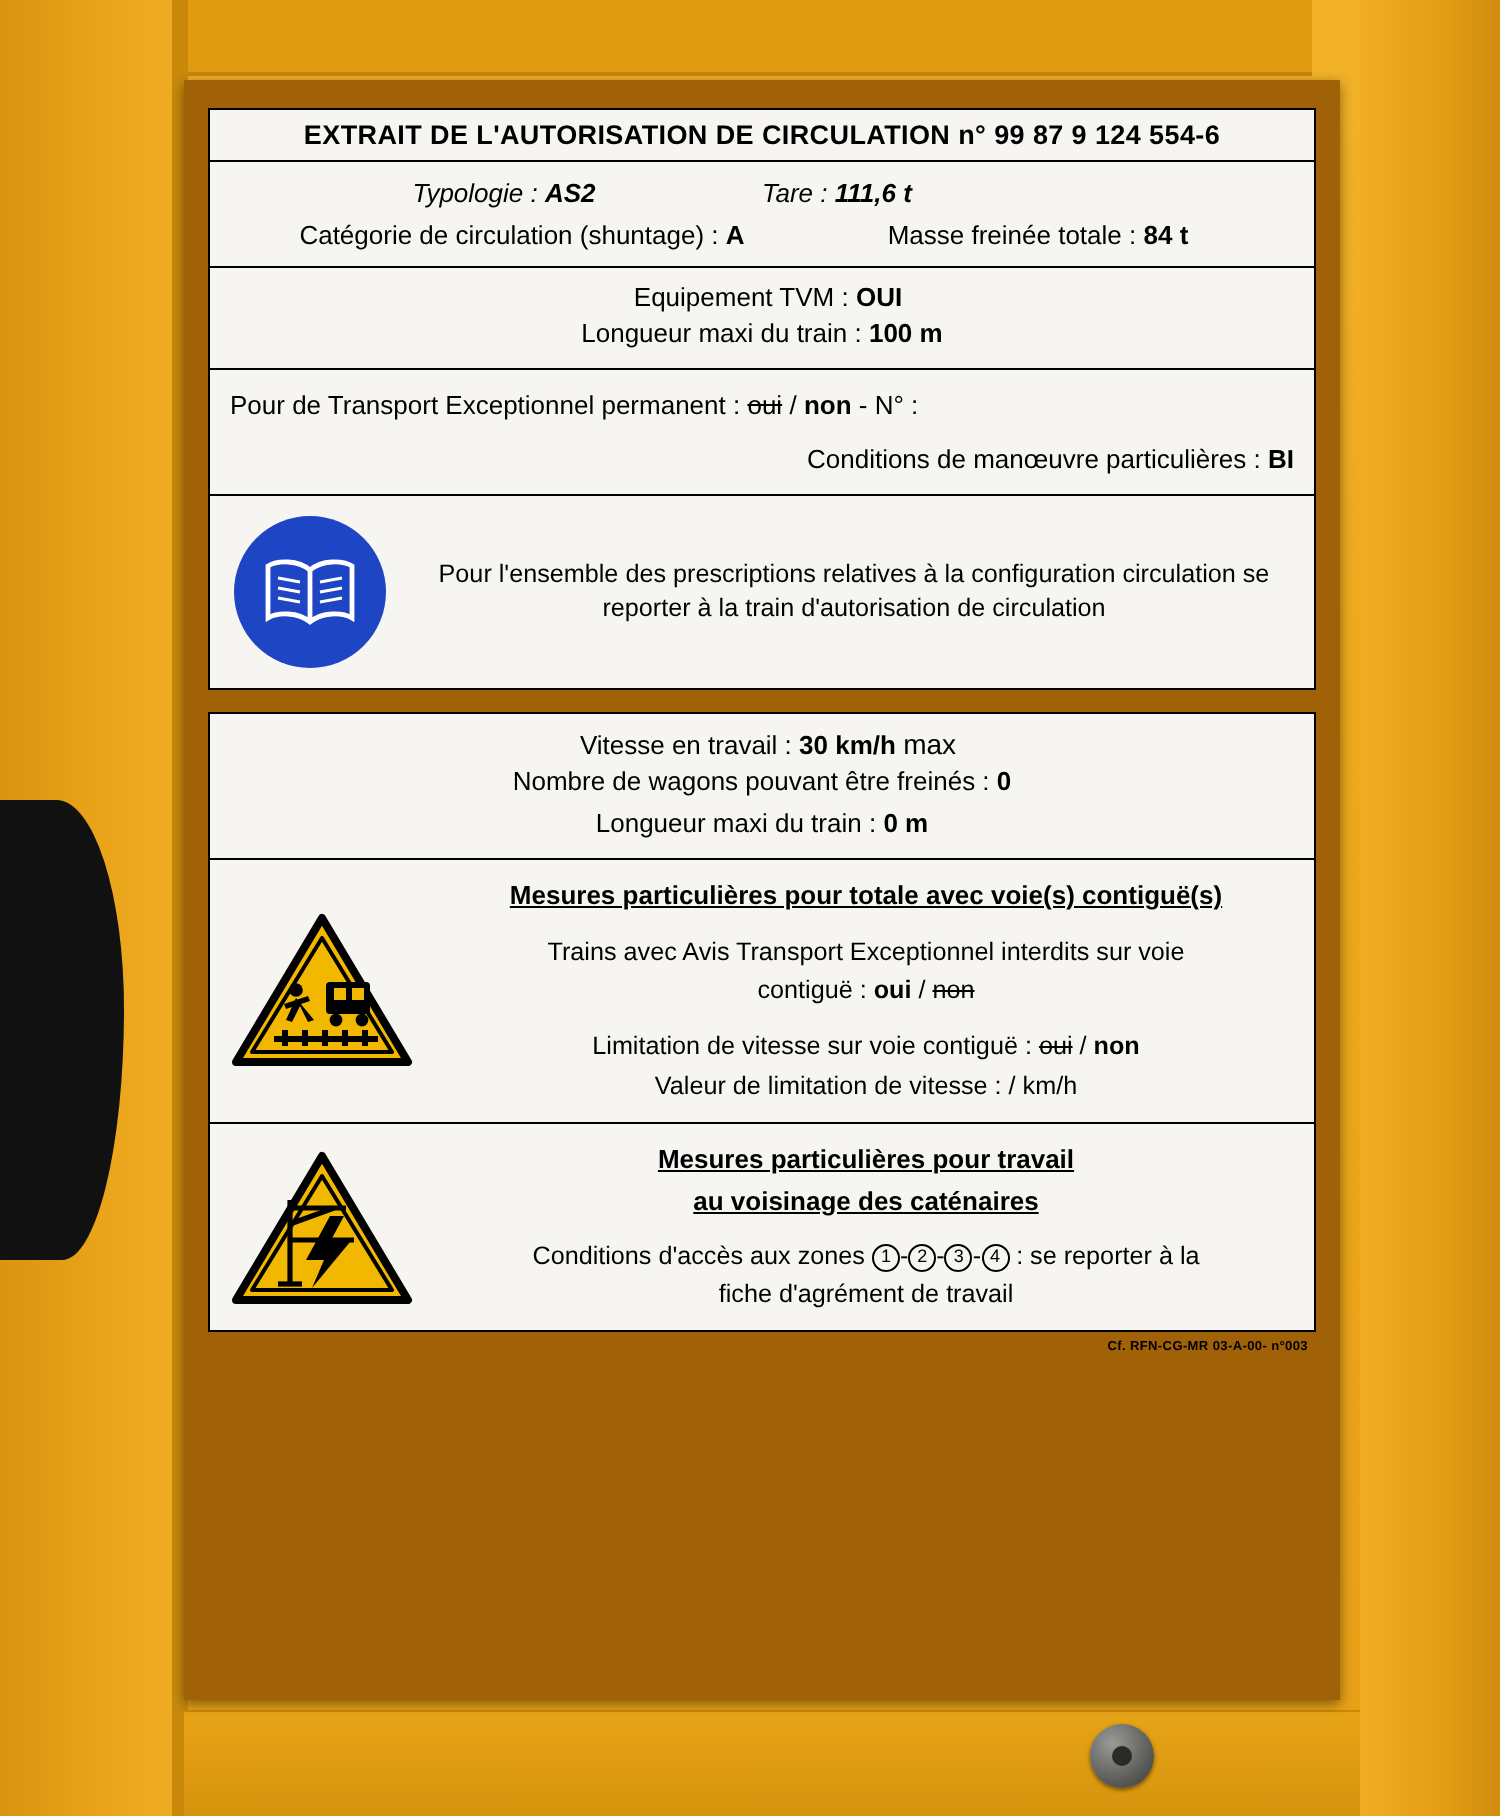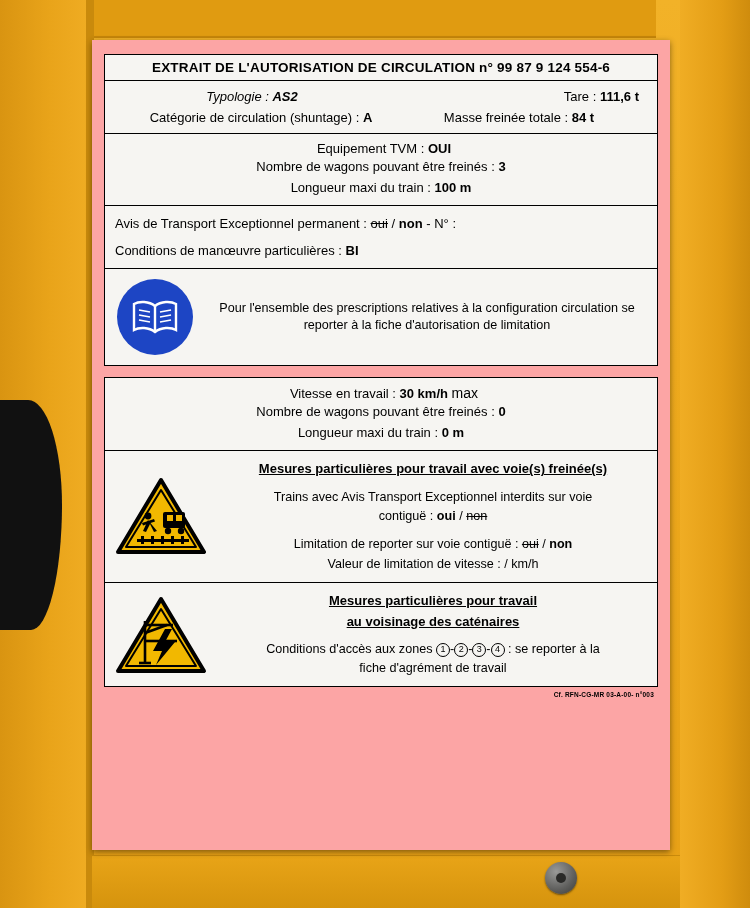--- a/index.html
+++ b/index.html
@@ -48,21 +48,21 @@
     box-shadow:0 1px 2px rgba(0,0,0,.5);
   }
   .screw:after{
     content:"";position:absolute;left:11px;top:11px;width:10px;height:10px;
     border-radius:50%;background:#2a2a28;
   }
 
   
   .placard{
     position:absolute;left:92px;top:40px;width:578px;height:810px;
-    background:#fca5a5;
+    background:#a16207;
     box-shadow:0 2px 6px rgba(0,0,0,.45);
     padding:0;
     box-sizing:border-box;
   }
   .inner{
     position:absolute;left:12px;top:14px;right:12px;bottom:10px;
   }
   .panel{
     border:1.6px solid #000;
     background:#f6f5f2;
@@ -135,21 +135,21 @@
 
   <div class="panel">
     <div class="panel-title">EXTRAIT DE L'AUTORISATION DE CIRCULATION n° 99 87 9 124 554-6</div>
 
     <div class="row">
       <div class="line" style="padding:1px 8px;">
         <div style="flex:1;text-align:center;font-style:italic;">
           <span>Typologie :</span>
           <b>AS2</b>
         </div>
-        <div style="flex:1;text-align:right;">
+        <div style="flex:1;text-align:left;font-style:italic;">
           <span>Tare :</span>
           <b>111,6 t</b>
         </div>
       </div>
       <div class="line" style="padding:5px 8px 1px;">
         <div style="flex:1.15;text-align:center;">
           <span>Catégorie de circulation (shuntage) :</span>
           <b>A</b>
         </div>
         <div style="flex:1;text-align:center;">
@@ -159,54 +159,50 @@
       </div>
     </div>
 
     <div class="row twocol">
       <div class="left" style="text-align:center;">
         <span>Equipement TVM :</span>
         <b>OUI</b>
       </div>
       <div class="right" style="text-align:center;">
         <div class="stack-line">
-          <span>Nombre de wagons pouvant être freinés :</span>
-          <b>3</b>
-        </div>
-        <div class="stack-line">
           <span>Longueur maxi du train :</span>
           <b>100 m</b>
         </div>
       </div>
     </div>
 
     <div class="row">
       <div class="stack-line c1">
-        <span>Avis de Transport Exceptionnel permanent :</span>
+        <span>Pour de Transport Exceptionnel permanent :</span>
         <span class="strike">oui</span>
         <span>/</span>
         <b>non</b>
         <span>- N° :</span>
       </div>
-      <div class="stack-line c1" style="padding-top:9px;">
+      <div class="stack-line c1" style="padding-top:9px;text-align:right;">
         <span>Conditions de manœuvre particulières :</span>
         <b>BI</b>
       </div>
     </div>
 
     <div class="bookrow">
       <div class="pictoblue">
         <svg width="48" height="38" viewBox="0 0 48 38" aria-hidden="true">
           <path d="M24 8 C18 3, 8 3, 3 6 L3 32 C8 29, 18 29, 24 34 C30 29, 40 29, 45 32 L45 6 C40 3, 30 3, 24 8 Z" fill="none" stroke="#ffffff" stroke-width="2.4"></path>
           <line x1="24" y1="8" x2="24" y2="34" stroke="#ffffff" stroke-width="2.4"></line>
           <path d="M8 12 L19 14 M8 17 L19 19 M8 22 L19 24" stroke="#ffffff" stroke-width="1.6"></path>
           <path d="M40 12 L29 14 M40 17 L29 19 M40 22 L29 24" stroke="#ffffff" stroke-width="1.6"></path>
         </svg>
       </div>
-      <div class="booktext">Pour l'ensemble des prescriptions relatives à la configuration circulation se reporter à la fiche d'autorisation de limitation</div>
+      <div class="booktext">Pour l'ensemble des prescriptions relatives à la configuration circulation se reporter à la train d'autorisation de circulation</div>
     </div>
   </div>
 
   <div class="panel">
 
     <div class="row twocol">
       <div class="left" style="text-align:center;">
         <span>Vitesse en travail :</span>
         <b>30 km/h</b>
         <span style="font-size:14px;">max</span>
@@ -236,30 +232,30 @@
             <rect x="52" y="39" width="6" height="6" fill="#f2b800"></rect>
             <rect x="61" y="39" width="6" height="6" fill="#f2b800"></rect>
             <circle cx="53" cy="55" r="3.2"></circle>
             <circle cx="66" cy="55" r="3.2"></circle>
             <path d="M22 63 h52 v3 h-52 z"></path>
             <path d="M26 60 h3 v8 h-3 z M36 60 h3 v8 h-3 z M46 60 h3 v8 h-3 z M56 60 h3 v8 h-3 z M66 60 h3 v8 h-3 z"></path>
           </g>
         </svg>
       </div>
       <div class="warntext">
-        <div class="hdr u" style="margin-bottom:8px;">Mesures particulières pour travail avec voie(s) freinée(s)</div>
+        <div class="hdr u" style="margin-bottom:8px;">Mesures particulières pour totale avec voie(s) contiguë(s)</div>
         <div style="line-height:1.5;">
           <span>Trains avec Avis Transport Exceptionnel interdits sur voie</span><br>
           <span>contiguë :</span>
           <b>oui</b>
           <span>/</span>
           <span class="strike">non</span>
         </div>
         <div style="margin-top:8px;">
-          <span>Limitation de reporter sur voie contiguë :</span>
+          <span>Limitation de vitesse sur voie contiguë :</span>
           <span class="strike">oui</span>
           <span>/</span>
           <b>non</b>
         </div>
         <div style="margin-top:0;">Valeur de limitation de vitesse : / km/h</div>
       </div>
     </div>
 
     <div class="row warnrow">
       <div class="tri">

